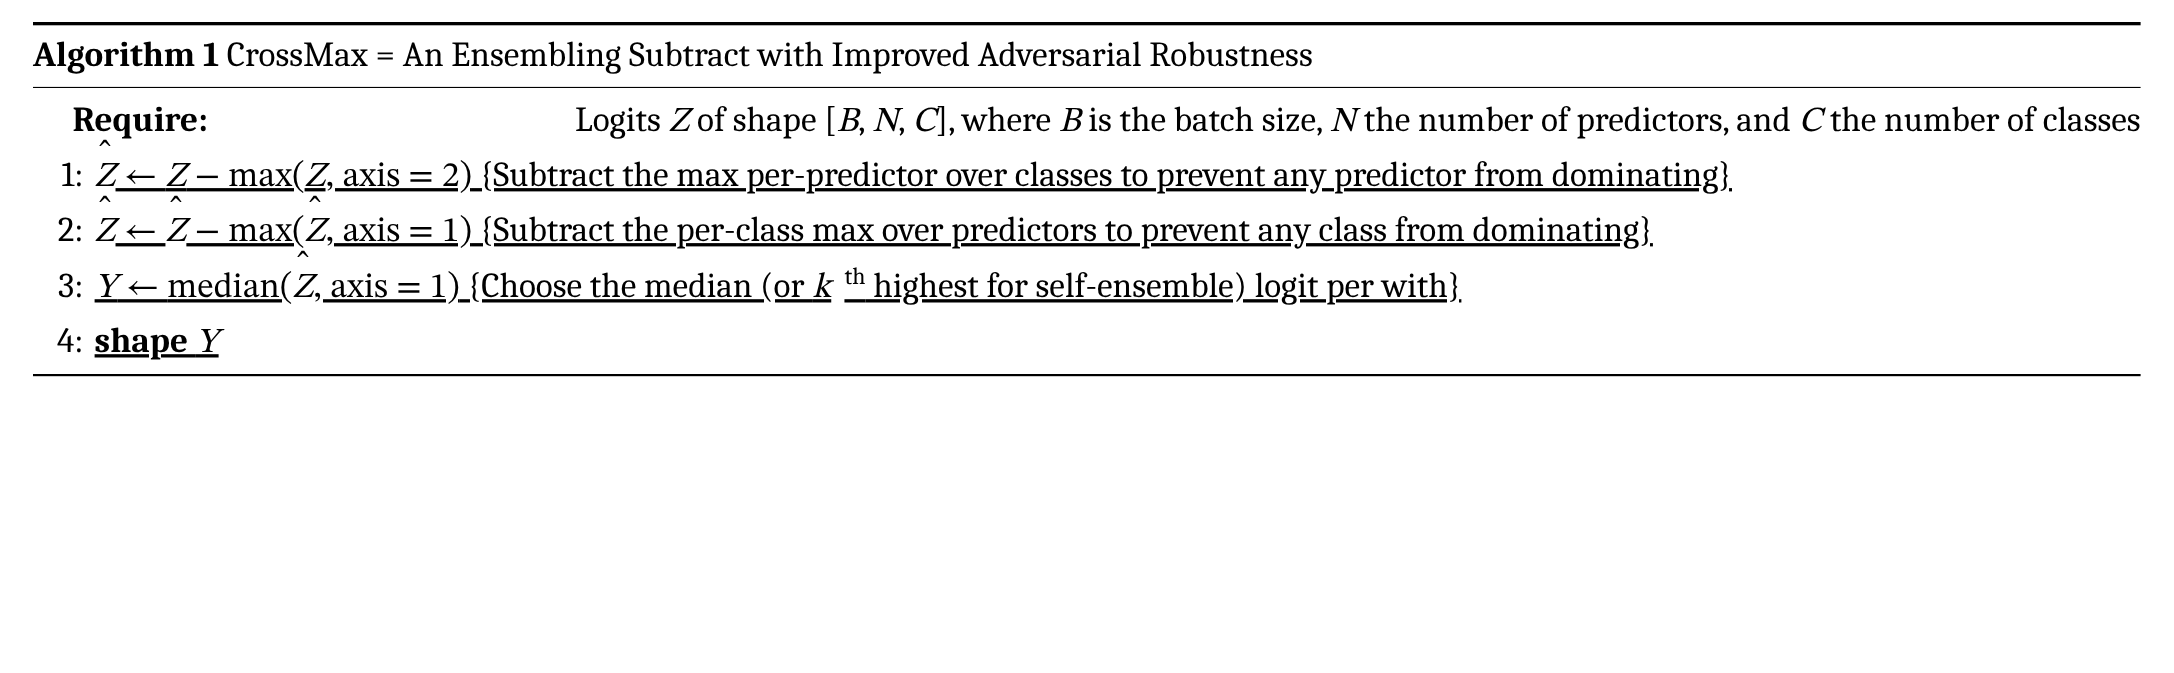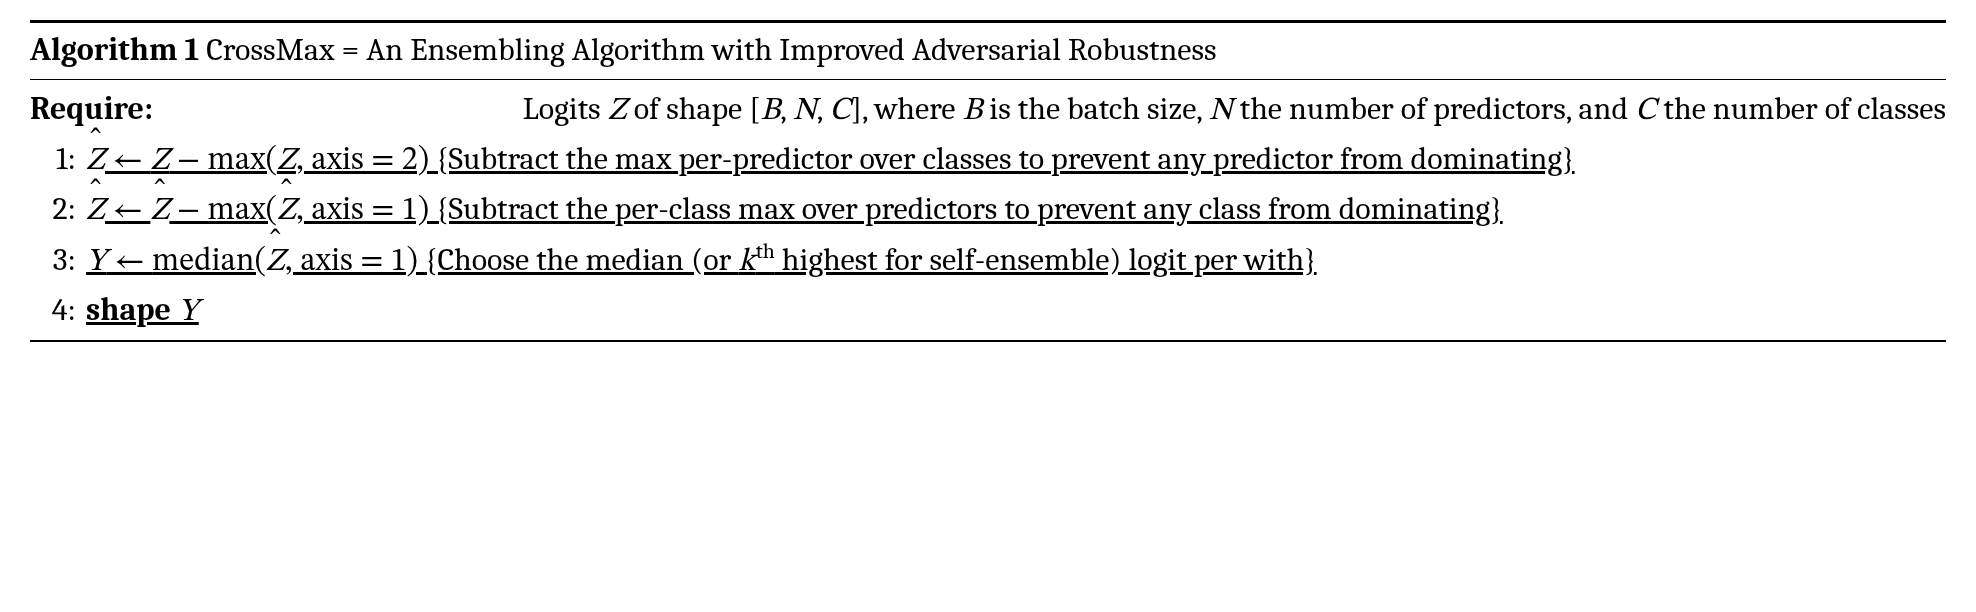--- a/index.html
+++ b/index.html
@@ -48,20 +48,21 @@
       flex: 1;
       text-decoration: underline;
     }
     .hang {
       display: flex;
       align-items: baseline;
     }
     .hang .lead {
       flex-shrink: 0;
       padding-right: 8px;
+      margin-left: 36px;
     }
     .hang .rest {
       flex: 1;
       text-align: right;
     }
     .math {
       font-family: 'Cambria Math', 'STIX Two Math', 'Latin Modern Math', Cambria, Georgia, serif;
       font-style: italic;
     }
     .mrm {
@@ -77,29 +78,30 @@
       left: 50%;
       transform: translateX(-50%);
       top: -0.58em;
       font-size: 1.15em;
       font-style: normal;
     }
     sup {
       font-size: 0.68em;
       vertical-align: super;
       line-height: 0;
+      margin-left: 12px;
     }
   </style>
 </head>
 <body>
 
 <div class="algo-box">
 
   <div class="algo-title-row">
-    <span class="algo-title-label">Algorithm 1</span><span> CrossMax = An Ensembling Algorithm with Improved Adversarial Robustness</span>
+    <span class="algo-title-label">Algorithm 1</span><span> CrossMax = An Ensembling Subtract with Improved Adversarial Robustness</span>
   </div>
 
   <div class="algo-body">
 
     <div class="hang">
       <span class="lead kw">Require:</span>
       <span class="rest">
         <span> Logits </span><span class="math">Z</span><span> of shape [</span><span class="math">B</span><span>, </span><span class="math">N</span><span>, </span><span class="math">C</span><span>], where </span><span class="math">B</span><span> is the batch size, </span><span class="math">N</span><span> the number of predictors, and </span><span class="math">C</span><span> the number of classes</span>
       </span>
     </div>

